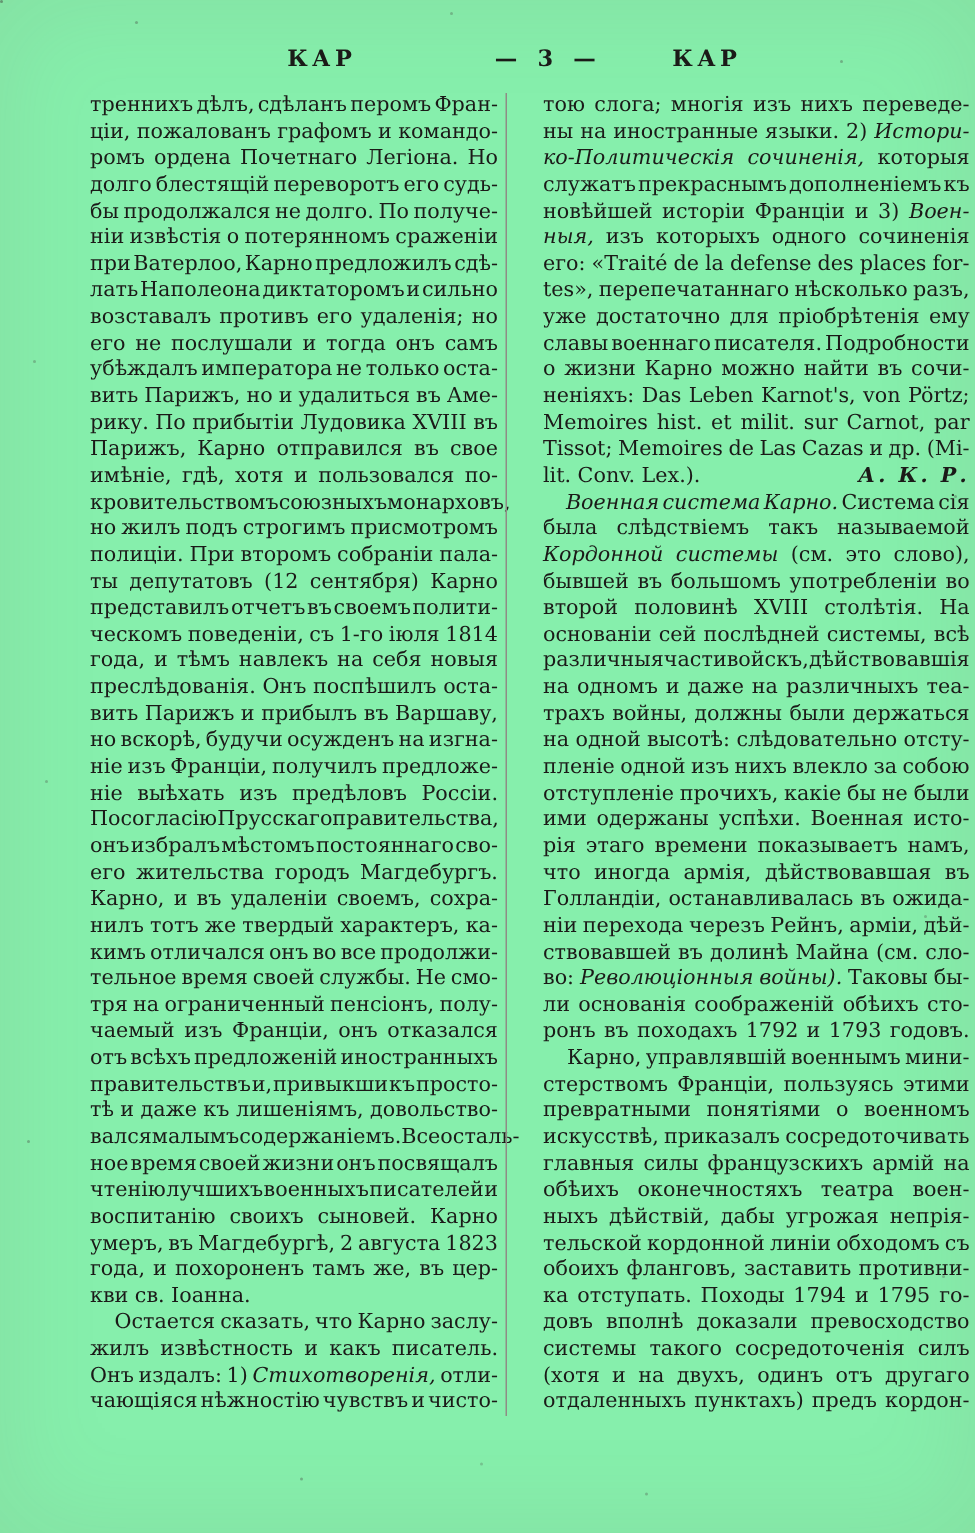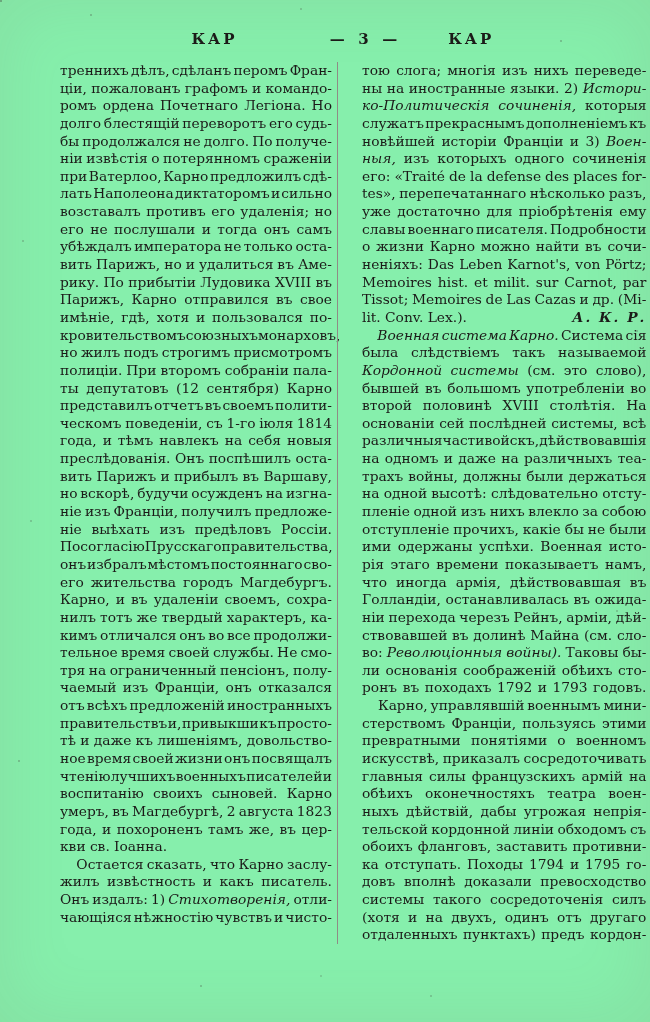--- a/index.html
+++ b/index.html
@@ -94,20 +94,21 @@
         <div class="line"><span>его</span><span>жительства</span><span>городъ</span><span>Магдебургъ.</span></div>
         <div class="line"><span>Карно,</span><span>и</span><span>въ</span><span>удаленіи</span><span>своемъ,</span><span>сохра-</span></div>
         <div class="line"><span>нилъ</span><span>тотъ</span><span>же</span><span>твердый</span><span>характеръ,</span><span>ка-</span></div>
         <div class="line"><span>кимъ</span><span>отличался</span><span>онъ</span><span>во</span><span>все</span><span>продолжи-</span></div>
         <div class="line"><span>тельное</span><span>время</span><span>своей</span><span>службы.</span><span>Не</span><span>смо-</span></div>
         <div class="line"><span>тря</span><span>на</span><span>ограниченный</span><span>пенсіонъ,</span><span>полу-</span></div>
         <div class="line"><span>чаемый</span><span>изъ</span><span>Франціи,</span><span>онъ</span><span>отказался</span></div>
         <div class="line"><span>отъ</span><span>всѣхъ</span><span>предложеній</span><span>иностранныхъ</span></div>
         <div class="line"><span>правительствъ</span><span>и,</span><span>привыкши</span><span>къ</span><span>просто-</span></div>
         <div class="line"><span>тѣ</span><span>и</span><span>даже</span><span>къ</span><span>лишеніямъ,</span><span>довольство-</span></div>
+        <div class="line"><span>вался</span><span>малымъ</span><span>содержаніемъ.</span><span>Все</span><span>осталь-</span></div>
         <div class="line"><span>ное</span><span>время</span><span>своей</span><span>жизни</span><span>онъ</span><span>посвящалъ</span></div>
         <div class="line"><span>чтенію</span><span>лучшихъ</span><span>военныхъ</span><span>писателей</span><span>и</span></div>
         <div class="line"><span>воспитанію</span><span>своихъ</span><span>сыновей.</span><span>Карно</span></div>
         <div class="line"><span>умеръ,</span><span>въ</span><span>Магдебургѣ,</span><span>2</span><span>августа</span><span>1823</span></div>
         <div class="line"><span>года,</span><span>и</span><span>похороненъ</span><span>тамъ</span><span>же,</span><span>въ</span><span>цер-</span></div>
         <div class="line end"><span>кви</span><span>св.</span><span>Іоанна.</span></div>
         <div class="line"><span class="ind"></span><span>Остается</span><span>сказать,</span><span>что</span><span>Карно</span><span>заслу-</span></div>
         <div class="line"><span>жилъ</span><span>извѣстность</span><span>и</span><span>какъ</span><span>писатель.</span></div>
         <div class="line"><span>Онъ</span><span>издалъ:</span><span>1)</span><span class="it">Стихотворенія,</span><span>отли-</span></div>
         <div class="line"><span>чающіяся</span><span>нѣжностію</span><span>чувствъ</span><span>и</span><span>чисто-</span></div>

